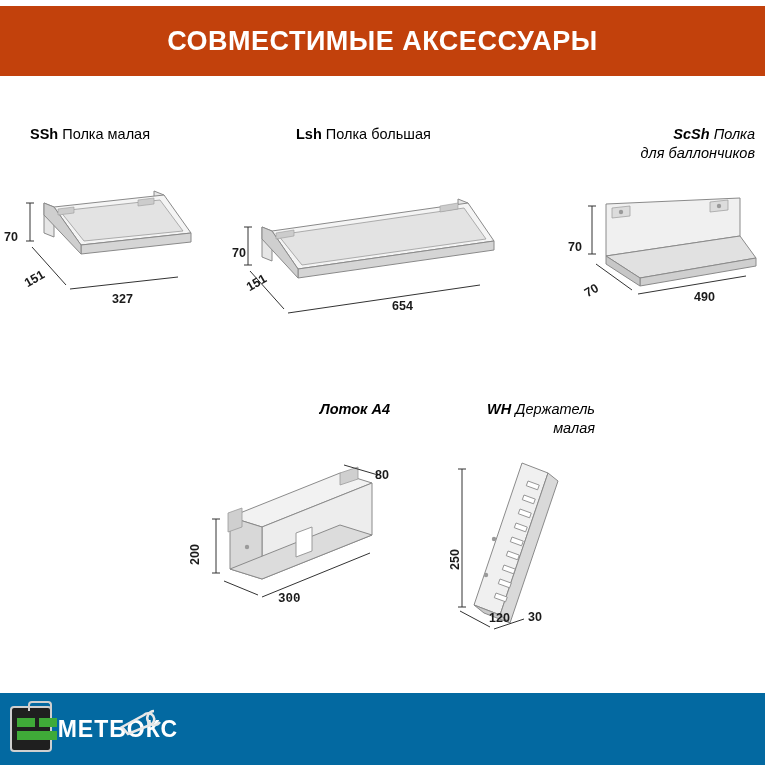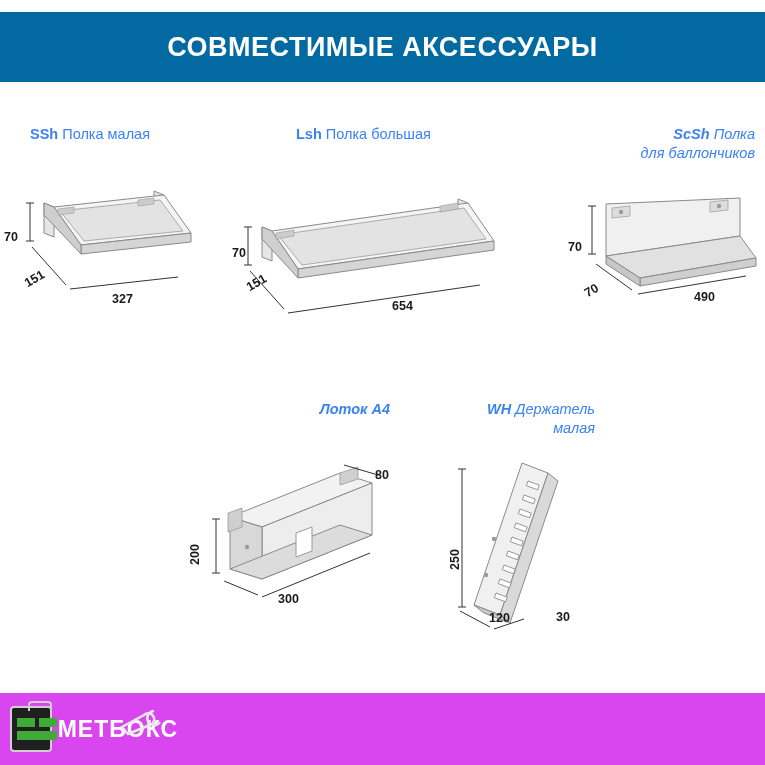--- a/index.html
+++ b/index.html
@@ -5,35 +5,35 @@
   html,body{margin:0;padding:0;}
   body{
     width:765px;height:765px;
     background:#ffffff;
     font-family:"Liberation Sans", sans-serif;
     overflow:hidden;
     position:relative;
   }
   
   .header{
-    position:absolute;left:0;top:12px;width:765px;height:70px;
-    background:#0369a1;
+    position:absolute;left:0;top:6px;width:765px;height:70px;
+    background:#c2410c;
     display:flex;align-items:center;justify-content:center;
   }
   .header-title{
     color:#ffffff;
     font-size:27px;
     font-weight:bold;
     letter-spacing:0.5px;
     text-transform:uppercase;
   }
   
   .footer{
     position:absolute;left:0;bottom:0;width:765px;height:72px;
-    background:#d946ef;
+    background:#0369a1;
   }
   .logo{
     position:absolute;left:10px;top:8px;
     width:168px;height:56px;
     display:flex;align-items:center;
   }
   .logo-box{
     position:relative;width:52px;height:42px;
     background:#1f1f1f;border:2px solid #cfcfcf;border-radius:4px;
     margin-right:6px;
@@ -53,21 +53,21 @@
   }
   .logo-text{
     color:#ffffff;font-size:23px;font-weight:bold;letter-spacing:1px;
   }
   .wrench{
     position:absolute;left:118px;top:14px;width:46px;height:30px;
   }
   
   .item{position:absolute;}
   .caption{
-    font-size:14.5px;color:#3b82f6;line-height:19px;
+    font-size:14.5px;color:#000000;line-height:19px;
   }
   .caption b{font-weight:bold;}
   .caption.center{text-align:right;font-style:italic;}
   .dim{
     position:absolute;font-size:12.5px;color:#1a1a1a;font-weight:bold;
   }
   .rot{transform:rotate(-90deg);transform-origin:left top;}
   .rotslant2{transform:rotate(-30deg);transform-origin:left top;}
   svg{display:block;overflow:visible;}
 </style>
@@ -197,21 +197,21 @@
     <line x1="16" y1="64" x2="16" y2="118" stroke="#333" stroke-width="1"></line>
     <line x1="12" y1="64" x2="20" y2="64" stroke="#333" stroke-width="1"></line>
     <line x1="12" y1="118" x2="20" y2="118" stroke="#333" stroke-width="1"></line>
     <line x1="24" y1="126" x2="58" y2="140" stroke="#333" stroke-width="1"></line>
     <line x1="62" y1="142" x2="170" y2="98" stroke="#333" stroke-width="1"></line>
     <line x1="144" y1="10" x2="178" y2="20" stroke="#333" stroke-width="1"></line>
   </svg>
 </div>
 <div class="dim rot" style="left:188px;top:565px;">200</div>
 <div class="dim" style="left:375px;top:468px;">80</div>
-<div class="dim" style="left:278px;top:592px;">300</div>
+<div class="dim" style="left:278px;top:592px;font-family:Liberation Mono, monospace;">300</div>
 
 <div class="item" style="left:420px;top:400px;width:175px;">
   <div class="caption center">
     <b>WH</b>
     <span>Держатель</span><br>
     <span>малая</span>
   </div>
 </div>
 <div class="item" style="left:440px;top:455px;">
   <svg width="150" height="180" viewBox="0 0 150 180">
@@ -238,21 +238,21 @@
 
     <line x1="22" y1="14" x2="22" y2="152" stroke="#333" stroke-width="1"></line>
     <line x1="18" y1="14" x2="26" y2="14" stroke="#333" stroke-width="1"></line>
     <line x1="18" y1="152" x2="26" y2="152" stroke="#333" stroke-width="1"></line>
     <line x1="20" y1="156" x2="50" y2="172" stroke="#333" stroke-width="1"></line>
     <line x1="54" y1="174" x2="84" y2="164" stroke="#333" stroke-width="1"></line>
   </svg>
 </div>
 <div class="dim rot" style="left:448px;top:570px;">250</div>
 <div class="dim" style="left:489px;top:611px;">120</div>
-<div class="dim" style="left:528px;top:610px;margin-left:28px;">30</div>
+<div class="dim" style="left:528px;top:610px;">30</div>
 
 <div class="footer">
   <div class="logo">
     <div class="logo-box">
       <div class="grip"></div>
       <div class="green1"></div>
       <div class="green2"></div>
       <div class="green3"></div>
     </div>
     <div class="logo-text">МЕТБОКС</div>

